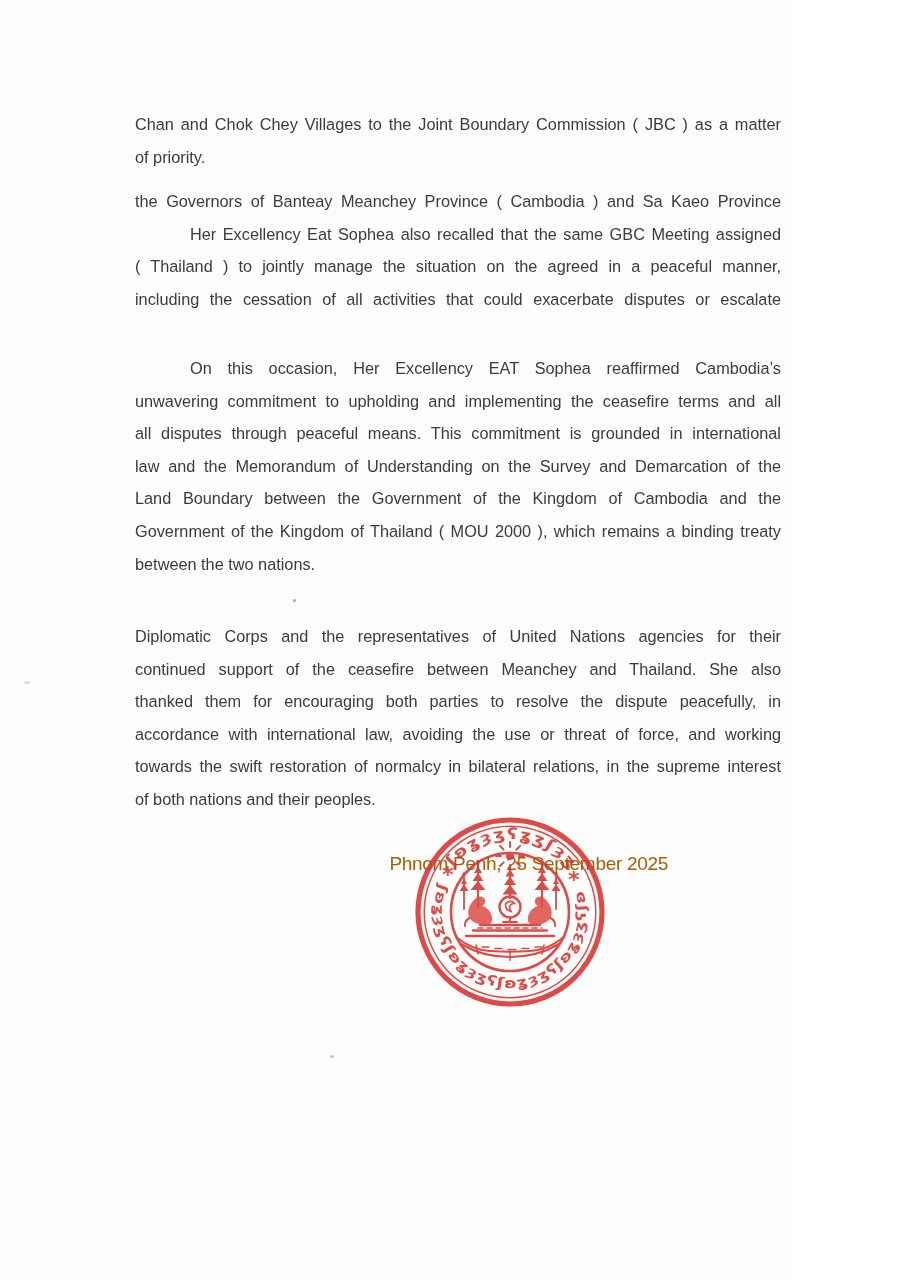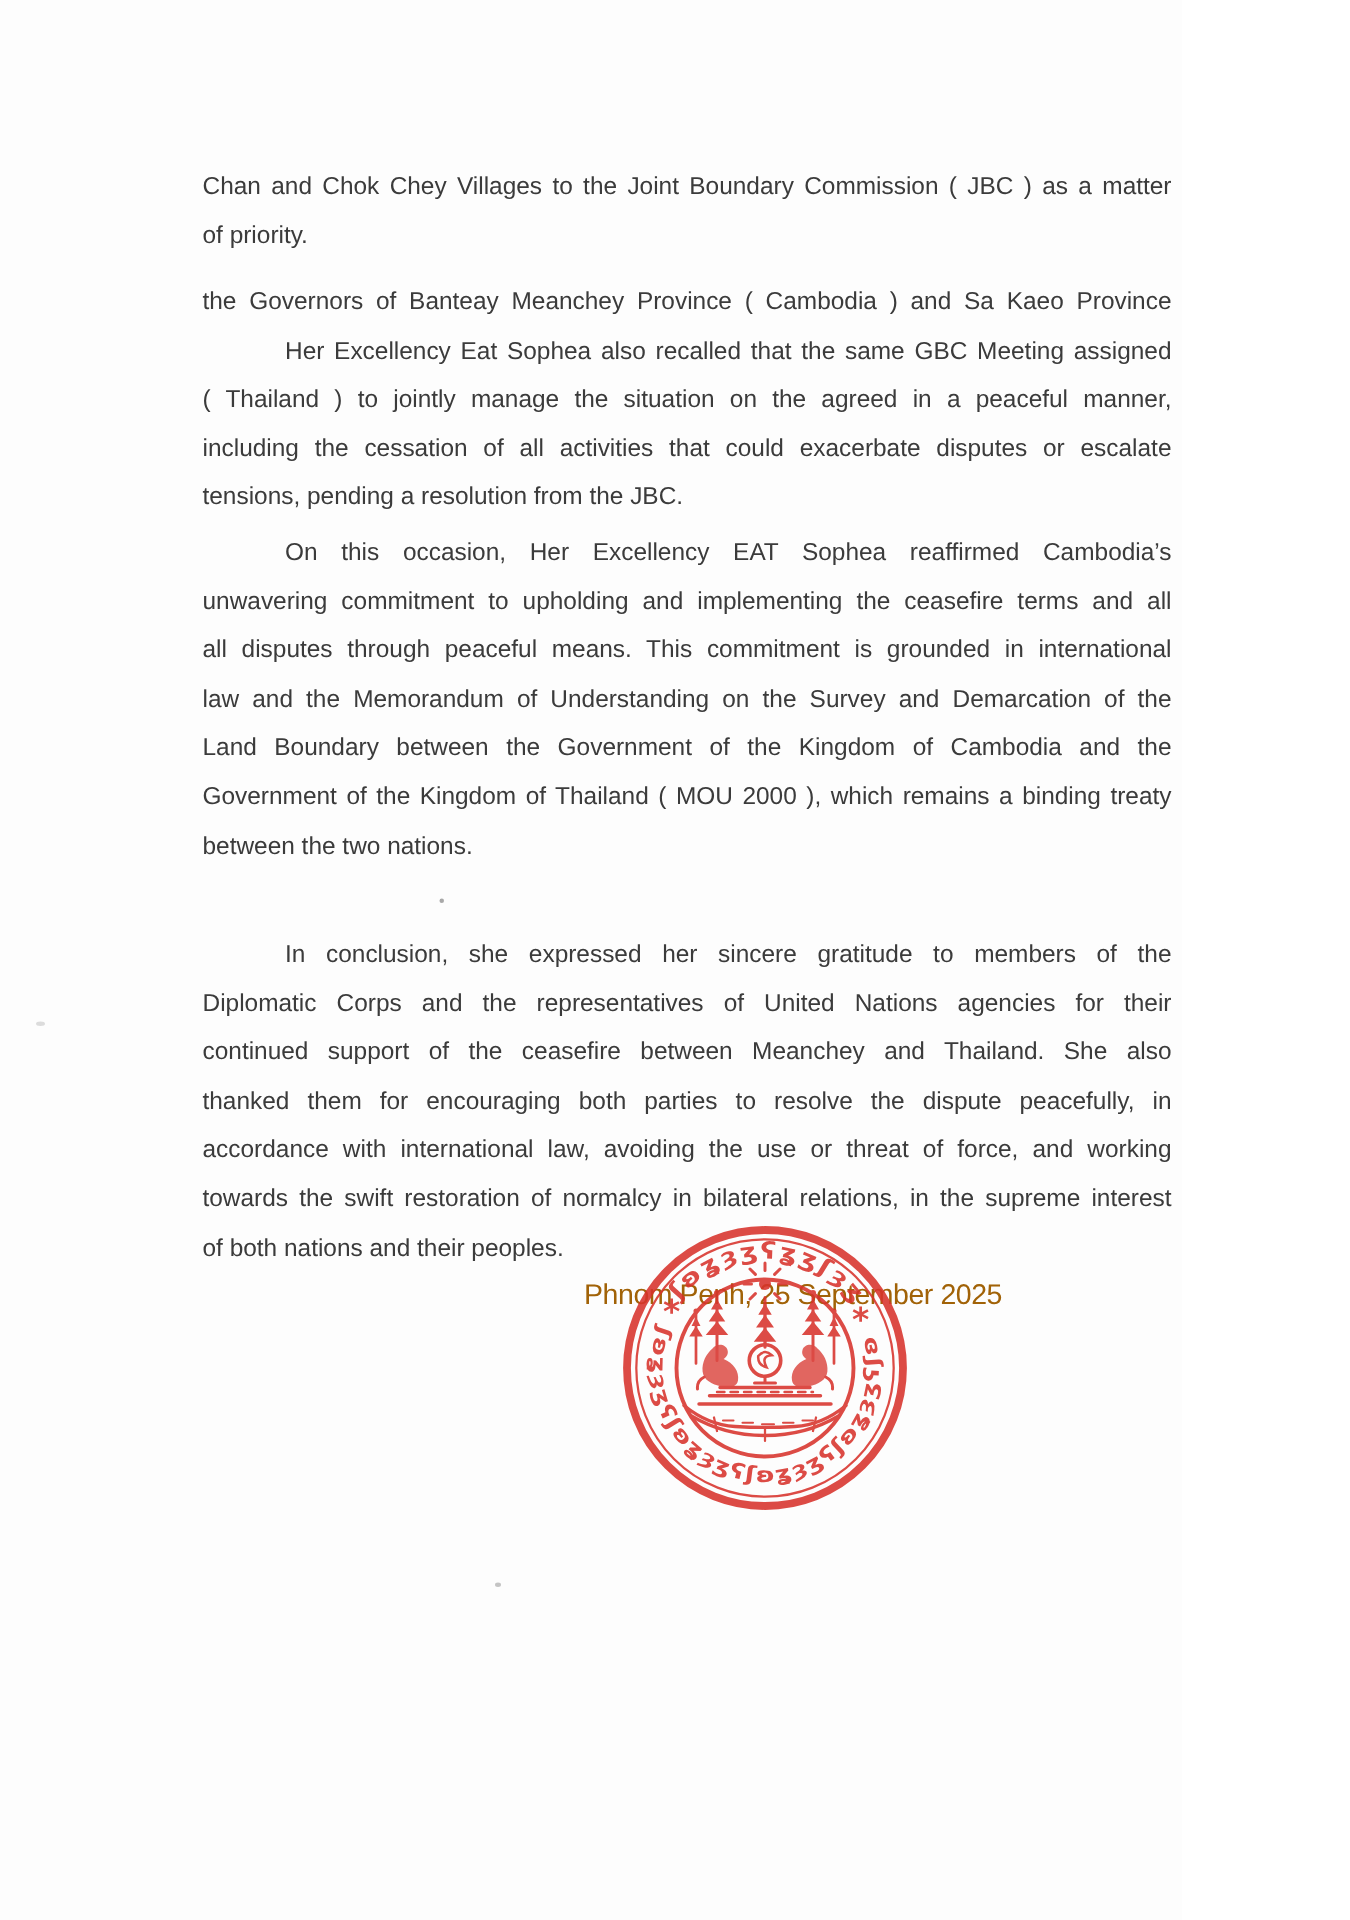--- a/index.html
+++ b/index.html
@@ -41,33 +41,31 @@
   <div class="textblock">
     <div class="para p1">
         <div class="line">Chan and Chok Chey Villages to the Joint Boundary Commission ( JBC ) as a matter</div>
         <div class="line last">of priority.</div>
       </div>
     <div class="para p2">
         <div class="line">the Governors of Banteay Meanchey Province ( Cambodia ) and Sa Kaeo Province</div>
         <div class="line indent">Her Excellency Eat Sophea also recalled that the same GBC Meeting assigned</div>
         <div class="line">( Thailand ) to jointly manage the situation on the agreed in a peaceful manner,</div>
         <div class="line">including the cessation of all activities that could exacerbate disputes or escalate</div>
-        <div class="line last">tensions, pending a resolution from the JBC.</div>
       </div>
     <div class="para p3">
         <div class="line indent">On this occasion, Her Excellency EAT Sophea reaffirmed Cambodia’s</div>
         <div class="line">unwavering commitment to upholding and implementing the ceasefire terms and all</div>
         <div class="line">all disputes through peaceful means. This commitment is grounded in international</div>
         <div class="line">law and the Memorandum of Understanding on the Survey and Demarcation of the</div>
         <div class="line">Land Boundary between the Government of the Kingdom of Cambodia and the</div>
         <div class="line">Government of the Kingdom of Thailand ( MOU 2000 ), which remains a binding treaty</div>
         <div class="line last">between the two nations.</div>
       </div>
     <div class="para p4">
-        <div class="line indent">In conclusion, she expressed her sincere gratitude to members of the</div>
         <div class="line">Diplomatic Corps and the representatives of United Nations agencies for their</div>
         <div class="line">continued support of the ceasefire between Meanchey and Thailand. She also</div>
         <div class="line">thanked them for encouraging both parties to resolve the dispute peacefully, in</div>
         <div class="line">accordance with international law, avoiding the use or threat of force, and working</div>
         <div class="line">towards the swift restoration of normalcy in bilateral relations, in the supreme interest</div>
         <div class="line last">of both nations and their peoples.</div>
       </div>
   </div>
 
   <div class="dateline">Phnom Penh, 25 September 2025</div>

